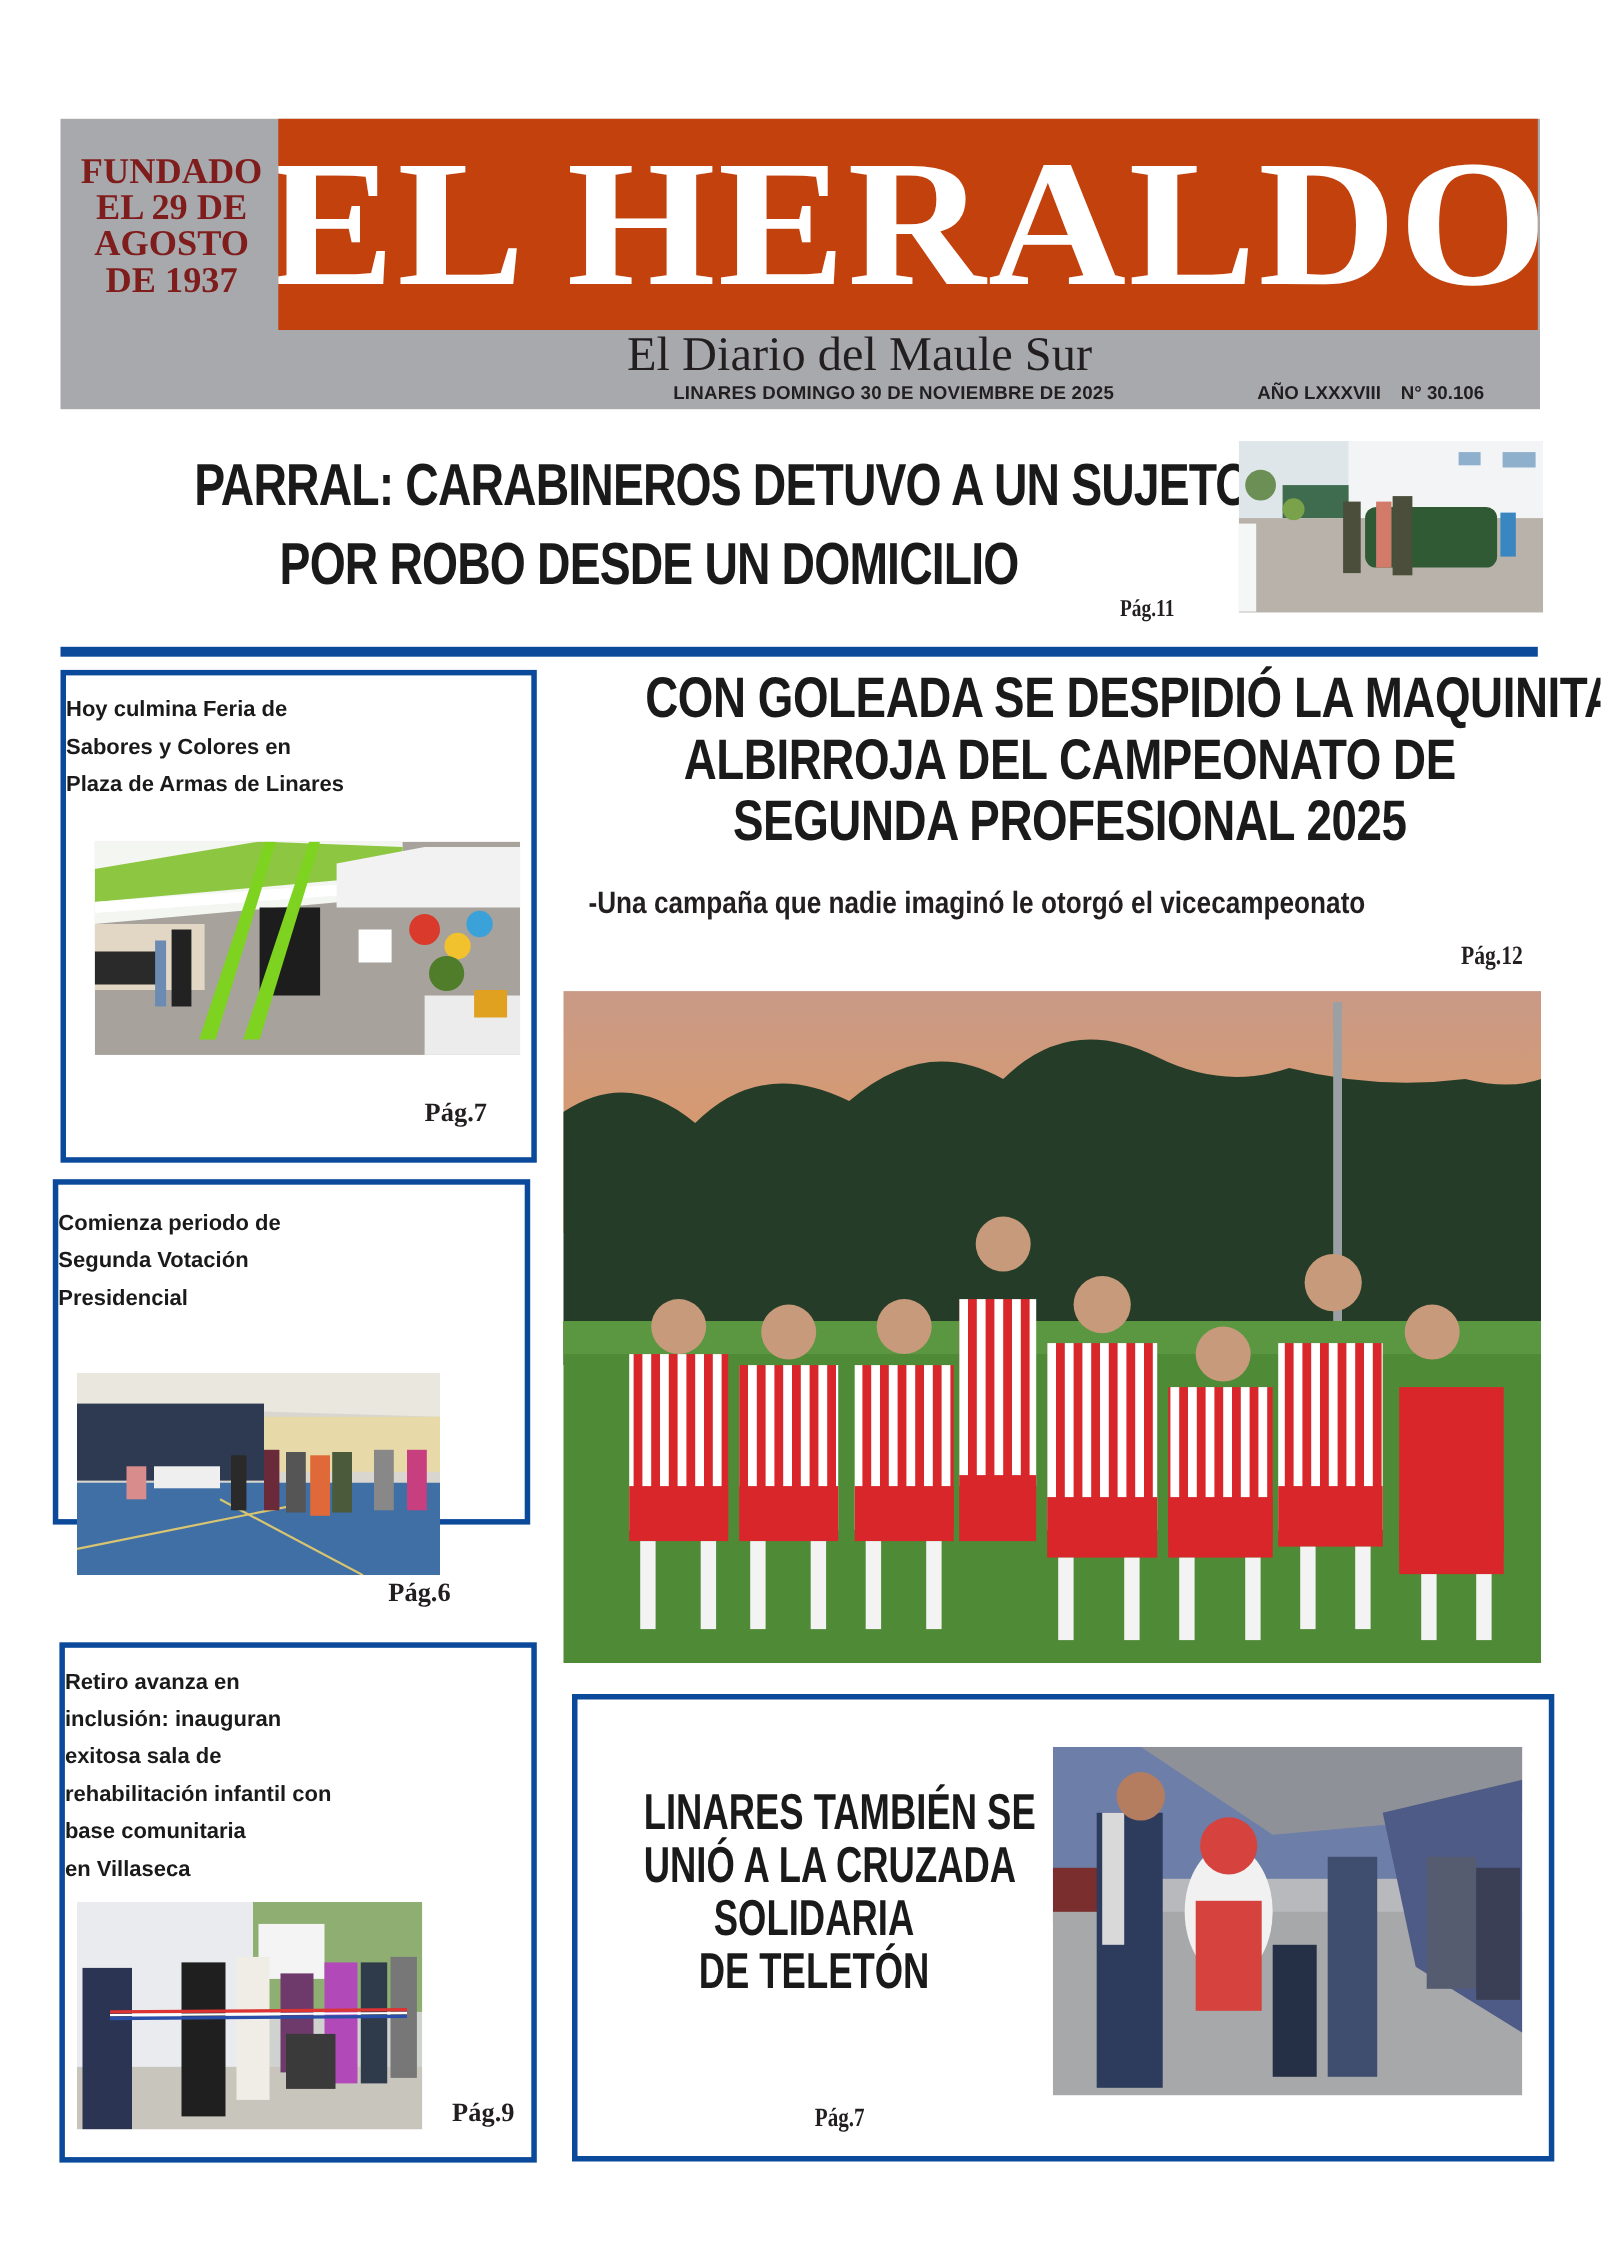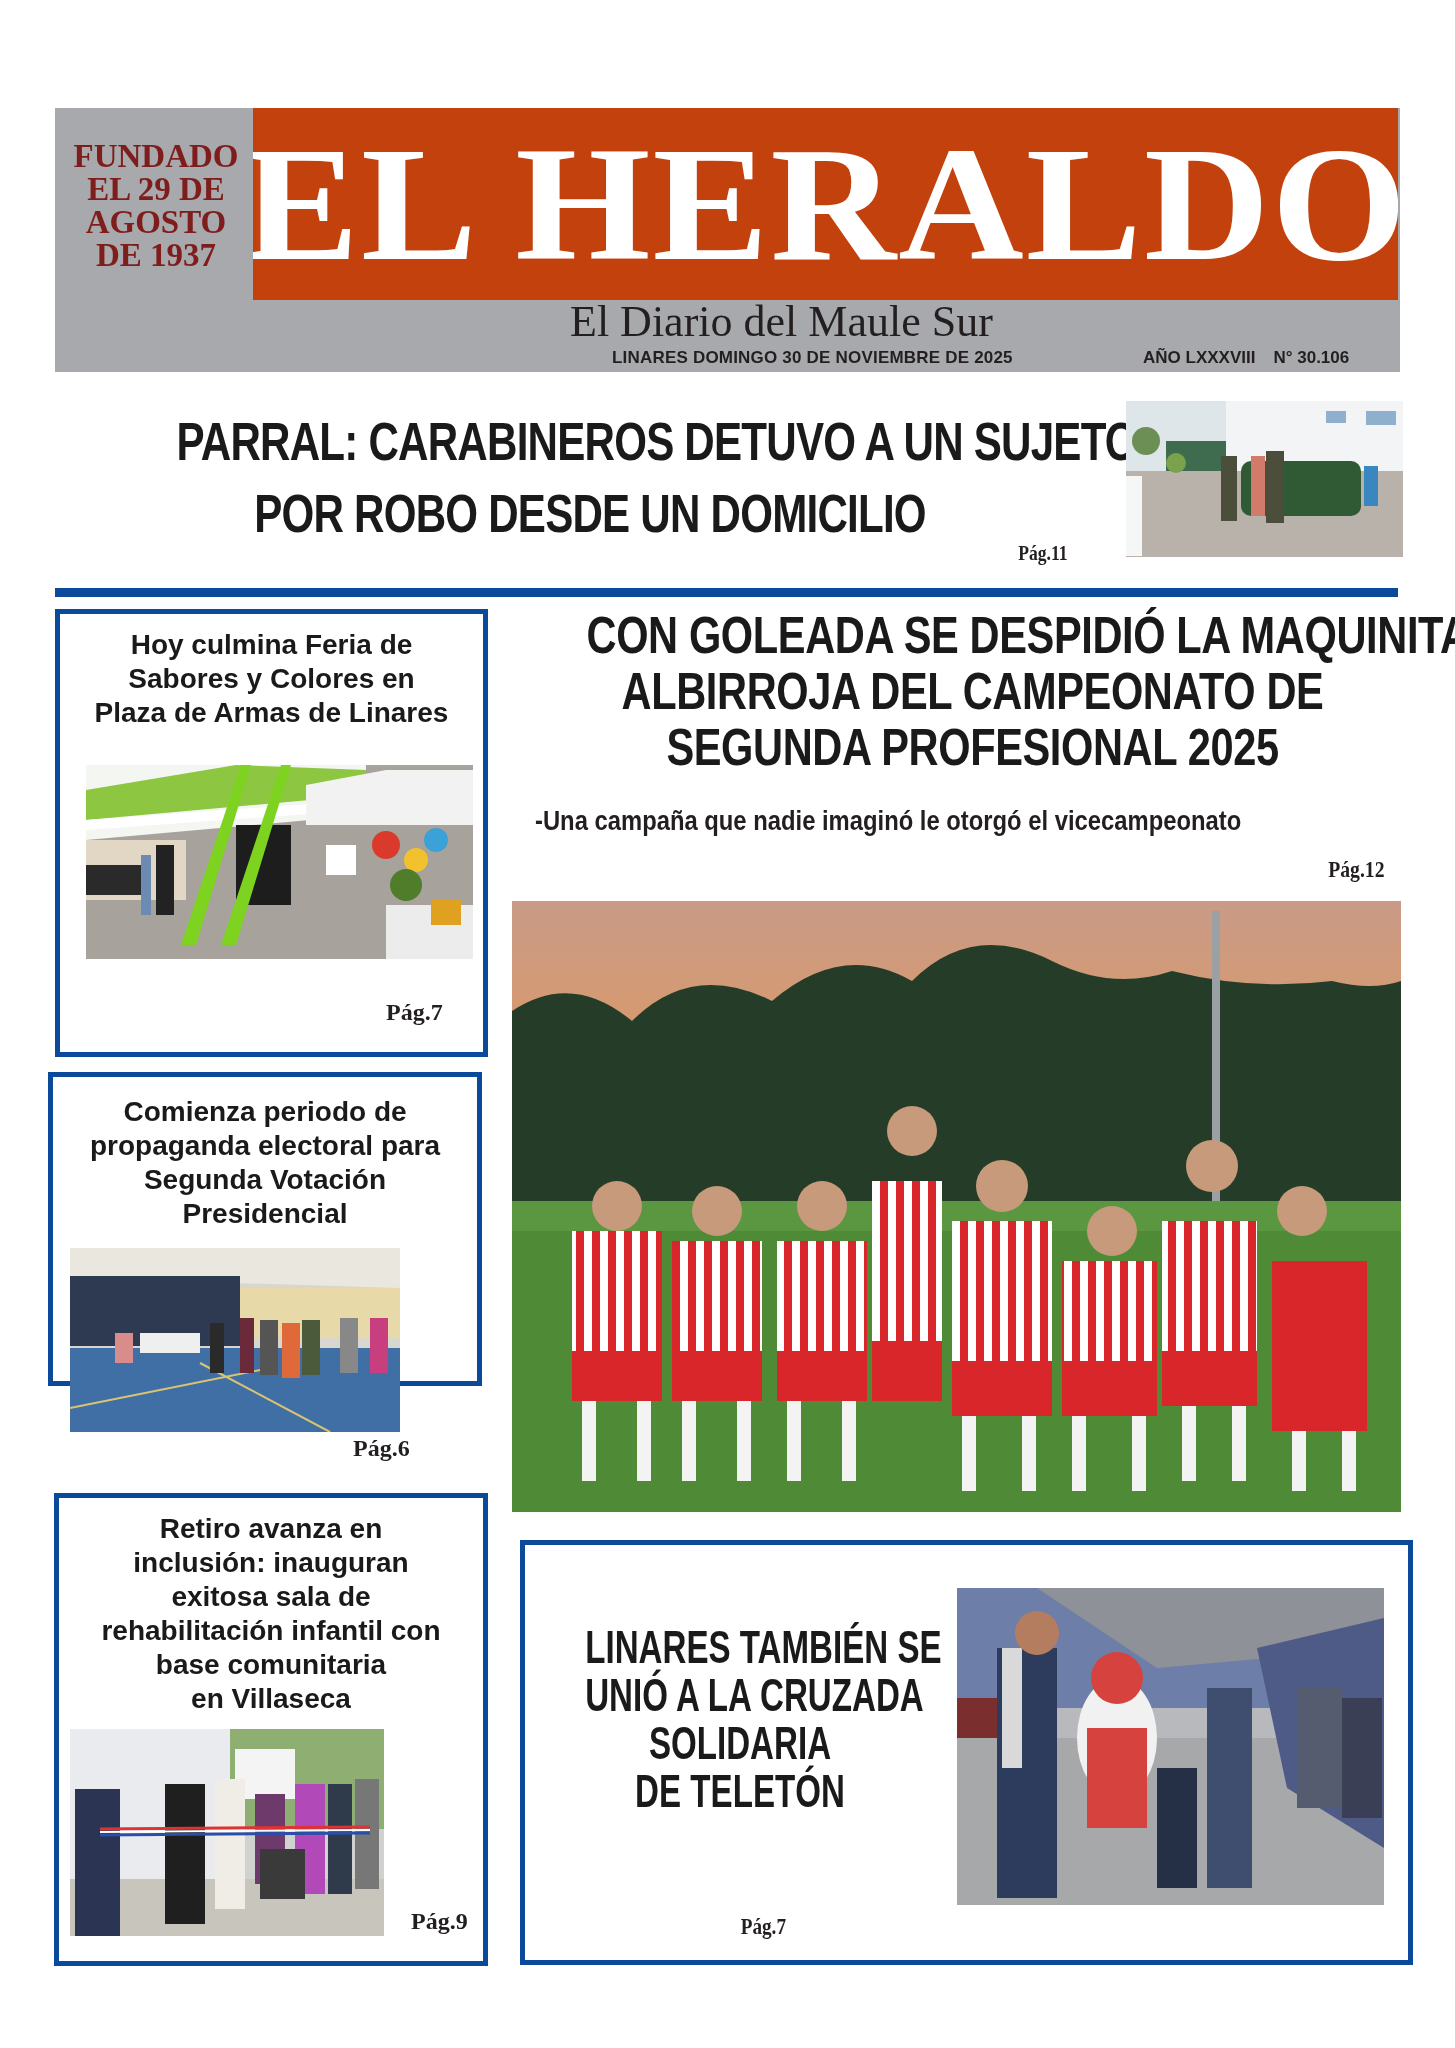--- a/index.html
+++ b/index.html
@@ -34,21 +34,21 @@
 
   .separator { left: 55px; top: 588px; width: 1343px; height: 9px; background: #0b4a9a; }
 
   
   .box { border: 5px solid #0b4a9a; background: #fff; }
   .box1 { left: 55px; top: 609px; width: 433px; height: 448px; }
   .box2 { left: 48px; top: 1072px; width: 434px; height: 314px; }
   .box3 { left: 54px; top: 1493px; width: 434px; height: 473px; padding-left: 37px; }
   .box4 { left: 520px; top: 1540px; width: 893px; height: 425px; }
 
-  .box-title { position: absolute; font-weight: bold; font-size: 28px; line-height: 34px; text-align: center; color: #1a1a1a; white-space: nowrap; }
+  .box-title { position: absolute; font-weight: bold; font-size: 20px; line-height: 34px; color: #1a1a1a; white-space: nowrap; }
   .box-pag { position: absolute; font-size: 24px; }
 
   .photo { position: absolute; overflow: hidden; }
   .photo svg { display: block; width: 100%; height: 100%; }
 
   
   .main-head { left: 490px; top: 607px; width: 965px; font-size: 52px; line-height: 56px;
     transform: scaleX(0.8); letter-spacing: -0.5px; }
   .main-deck { left: 535px; top: 805px; font-size: 28px; font-weight: bold; color: #231f20;
     transform: scaleX(0.85); transform-origin: left top; white-space: nowrap; }
@@ -133,21 +133,20 @@
       <rect x="300" y="140" width="87" height="54" fill="#ececec"></rect>
       <rect x="345" y="135" width="30" height="25" fill="#e0a020"></rect>
     </svg>
   </div>
   <div class="box-pag pag" style="left:326px;top:385px;">Pág.7</div>
 </div>
 
 <div class="abs box box2">
   <div class="box-title" style="left:0;width:424px;top:18px;">
     <div>Comienza periodo de</div>
-    <div>propaganda electoral para</div>
     <div>Segunda Votación</div>
     <div>Presidencial</div>
   </div>
   <div class="photo" style="left:17px;top:171px;width:330px;height:184px;" title="Voters queueing in a gymnasium polling station">
     <svg viewBox="0 0 330 184" preserveAspectRatio="none">
       <rect width="330" height="184" fill="#d9d6cf"></rect>
       <polygon points="0,0 330,0 330,40 0,30" fill="#eae7df"></polygon>
       <rect x="0" y="28" width="170" height="70" fill="#2e3a52"></rect>
       <rect x="170" y="40" width="160" height="50" fill="#e7d9a8"></rect>
       <polygon points="0,100 330,100 330,184 0,184" fill="#3f6fa5"></polygon>

